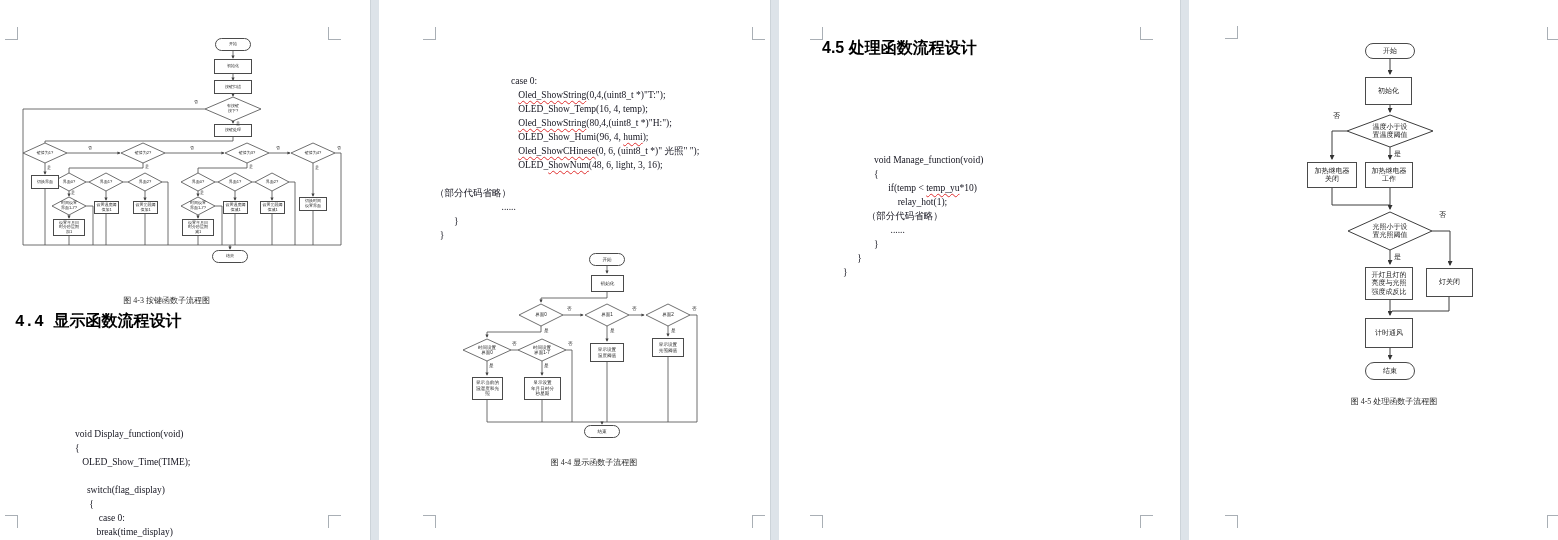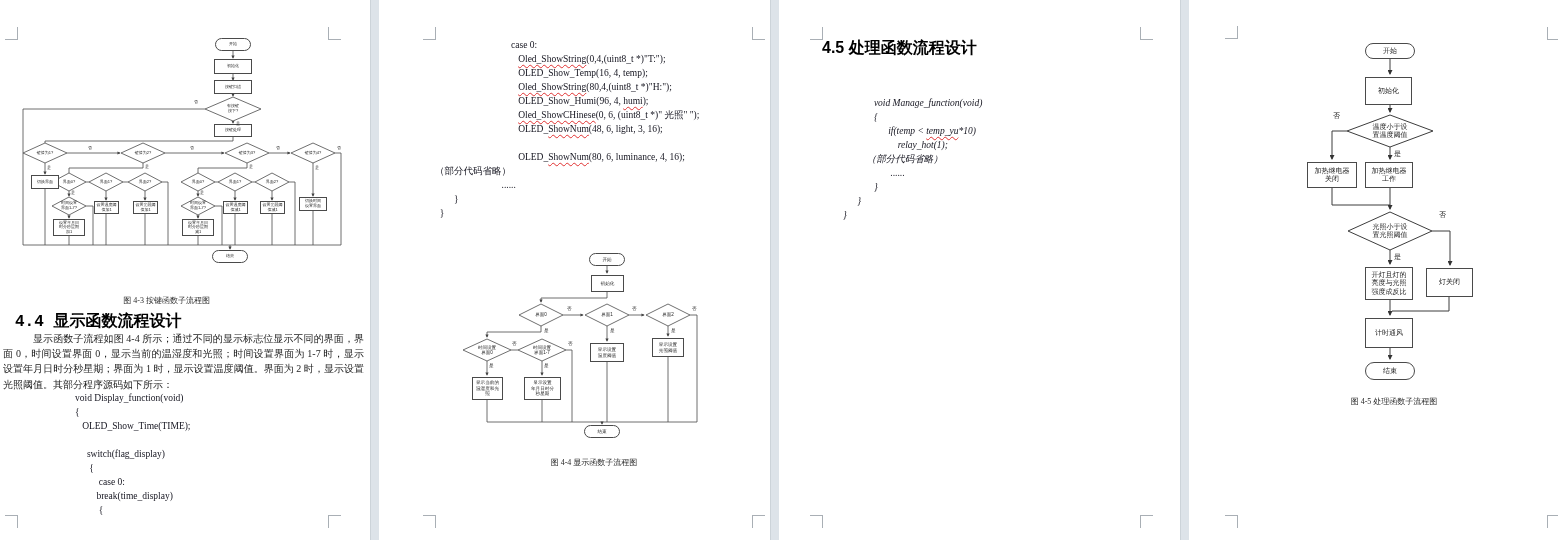--- a/index.html
+++ b/index.html
@@ -11,21 +11,21 @@
   .page{position:absolute;top:0;height:540px;background:#ffffff;}
   .gutter{position:absolute;top:0;height:540px;background:#dde3e9;border-left:1px solid #ccd3d9;border-right:1px solid #ccd3d9;}
   
   .mark{position:absolute;width:12px;height:12px;border:0 solid #a9afb5;}
   .mark.tl{border-right-width:1px;border-bottom-width:1px;}
   .mark.tr{border-left-width:1px;border-bottom-width:1px;}
   .mark.bl{border-right-width:1px;border-top-width:1px;}
   .mark.br{border-left-width:1px;border-top-width:1px;}
   .heading{position:absolute;font-family:"Liberation Sans","DejaVu Sans",sans-serif;font-weight:bold;font-size:16px;color:#000;white-space:nowrap;}
   .para{position:absolute;font-size:10px;line-height:15.2px;color:#1c1c1c;text-align:justify;text-indent:30px;}
-  .code{position:absolute;font-family:"Liberation Serif","DejaVu Serif",serif;font-size:9.5px;color:#14141f;}
+  .code{position:absolute;font-family:"Liberation Serif","DejaVu Serif",serif;font-size:9.5px;color:#14141f;margin-top:36px;}
   .code .ln{white-space:pre;height:14px;line-height:14px;}
   .sq{text-decoration-line:underline;text-decoration-style:wavy;text-decoration-color:#e03131;text-decoration-thickness:1px;text-underline-offset:2px;}
   .caption{position:absolute;font-size:8px;color:#2a2a2a;text-align:center;white-space:nowrap;}
   
   .fcsvg{position:absolute;left:0;top:0;}
   .node,.dlabel,.lb{position:absolute;display:flex;align-items:center;justify-content:center;
     text-align:center;color:#1e1e1e;white-space:pre-line;
     font-family:"Liberation Sans","DejaVu Sans",sans-serif;}
   .node{border:1px solid #4a4a4a;background:#fff;box-sizing:border-box;}
   .node.term{border-radius:999px;}
@@ -141,21 +141,20 @@
     <div class="lb lb1" style="left:47px;top:166px;">是</div>
     <div class="lb lb1" style="left:145px;top:165px;">是</div>
     <div class="lb lb1" style="left:249px;top:165px;">是</div>
     <div class="lb lb1" style="left:315px;top:166px;">是</div>
     <div class="lb lb1" style="left:71px;top:191px;">是</div>
     <div class="lb lb1" style="left:200px;top:191px;">是</div>
   </div>
 
   <div class="caption" style="left:85px;top:295px;width:125px;text-align:right;">图 4-3  按键函数子流程图</div>
   <div class="heading" style="left:15px;top:311px;font-family:Liberation Mono, monospace;">4.4 显示函数流程设计</div>
-  <div class="para" style="left:3px;top:331px;width:361px;">显示函数子流程如图 4-4 所示；通过不同的显示标志位显示不同的界面，界面 0，时间设置界面 0，显示当前的温湿度和光照；时间设置界面为 1-7 时，显示设置年月日时分秒星期；界面为 1 时，显示设置温度阈值。界面为 2 时，显示设置光照阈值。其部分程序源码如下所示：</div>
   <div class="code" style="left:75px;top:391px;">
       <div class="ln"><span>void Display_function(void)</span></div>
       <div class="ln"><span>{</span></div>
       <div class="ln"><span>   OLED_Show_Time(TIME);</span></div>
       <div class="ln">&nbsp;</div>
       <div class="ln"><span>     switch(flag_display)</span></div>
       <div class="ln"><span>      {</span></div>
       <div class="ln"><span>          case 0:</span></div>
       <div class="ln"><span>         break(time_display)</span></div>
       <div class="ln"><span>          {</span></div>
@@ -172,21 +171,20 @@
 
   <div class="code" style="left:56px;top:38px;">
       <div class="ln"><span>                                case 0:</span></div>
       <div class="ln"><span>                                   </span><span class="sq">Oled_ShowString</span><span>(0,4,(uint8_t *)"T:");</span></div>
       <div class="ln"><span>                                   OLED_Show_Temp(16, 4, temp);</span></div>
       <div class="ln"><span>                                   </span><span class="sq">Oled_ShowString</span><span>(80,4,(uint8_t *)"H:");</span></div>
       <div class="ln"><span>                                   OLED_Show_Humi(96, 4, </span><span class="sq">humi</span><span>);</span></div>
       <div class="ln"><span>                                   </span><span class="sq">Oled_ShowCHinese</span><span>(0, 6, (uint8_t *)" 光照" ");</span></div>
       <div class="ln"><span>                                   OLED_</span><span class="sq">ShowNum</span><span>(48, 6, light, 3, 16);</span></div>
       <div class="ln">&nbsp;</div>
-      <div class="ln"><span>                                   OLED_</span><span class="sq">ShowNum</span><span>(80, 6, luminance, 4, 16);</span></div>
       <div class="ln"><span>（部分代码省略）</span></div>
       <div class="ln"><span>                            ......</span></div>
       <div class="ln"><span>        }</span></div>
       <div class="ln"><span>  }</span></div>
     </div>
 
   <div>
     <svg class="fcsvg" width="391" height="450" viewBox="0 0 391 450">
       <defs>
         <marker id="m2" markerWidth="4" markerHeight="4" refX="3.2" refY="2" orient="auto">
@@ -252,21 +250,21 @@
 
 <div class="gutter" style="left:770px;width:9px;"></div>
 
 <div class="page" style="left:779px;width:401px;">
   <div class="mark tl" style="left:31px;top:27px;"></div>
   <div class="mark tr" style="left:361px;top:27px;"></div>
   <div class="mark bl" style="left:31px;top:515px;"></div>
   <div class="mark br" style="left:361px;top:515px;"></div>
 
   <div class="heading" style="left:43px;top:38px;">4.5 处理函数流程设计</div>
-  <div class="code" style="left:64px;top:96px;font-style:italic;">
+  <div class="code" style="left:64px;top:117px;">
       <div class="ln"><span>             void Manage_function(void)</span></div>
       <div class="ln"><span>             {</span></div>
       <div class="ln"><span>                   if(temp &lt; </span><span class="sq">temp_yu</span><span>*10)</span></div>
       <div class="ln"><span>                       relay_hot(1);</span></div>
       <div class="ln"><span>          （部分代码省略）</span></div>
       <div class="ln"><span>                    ......</span></div>
       <div class="ln"><span>             }</span></div>
       <div class="ln"><span>      }</span></div>
       <div class="ln"><span>}</span></div>
     </div>

